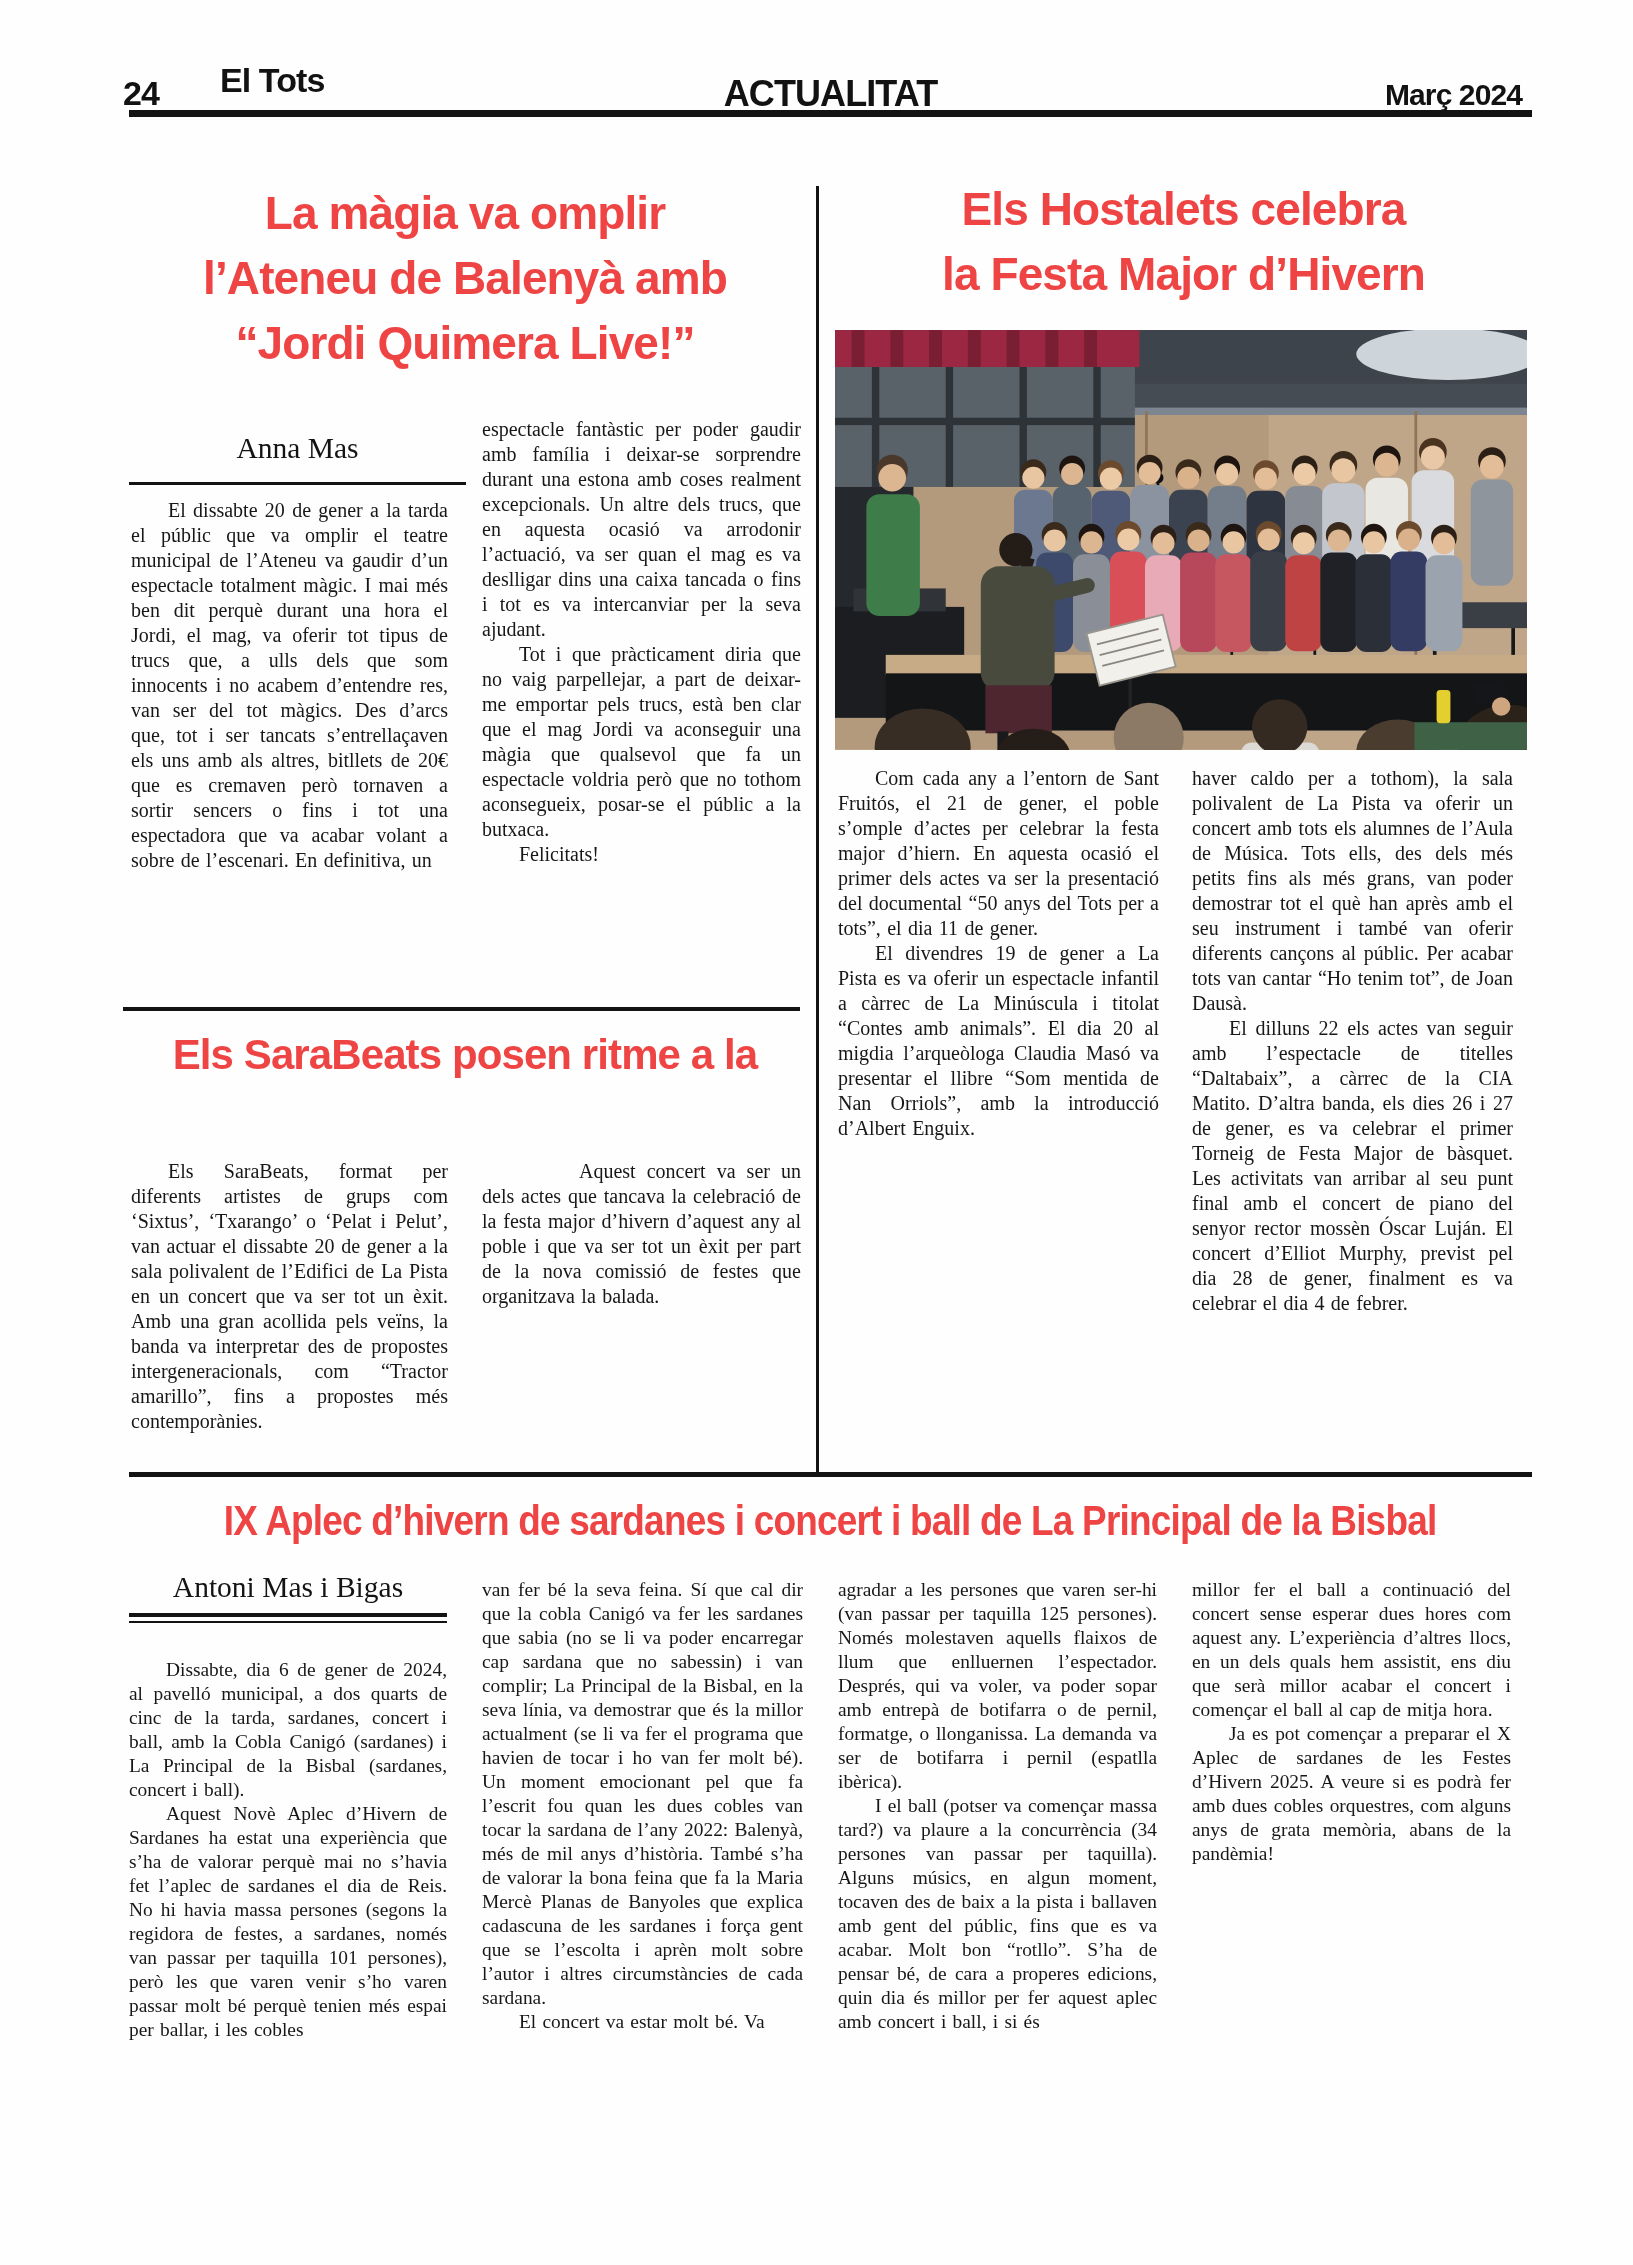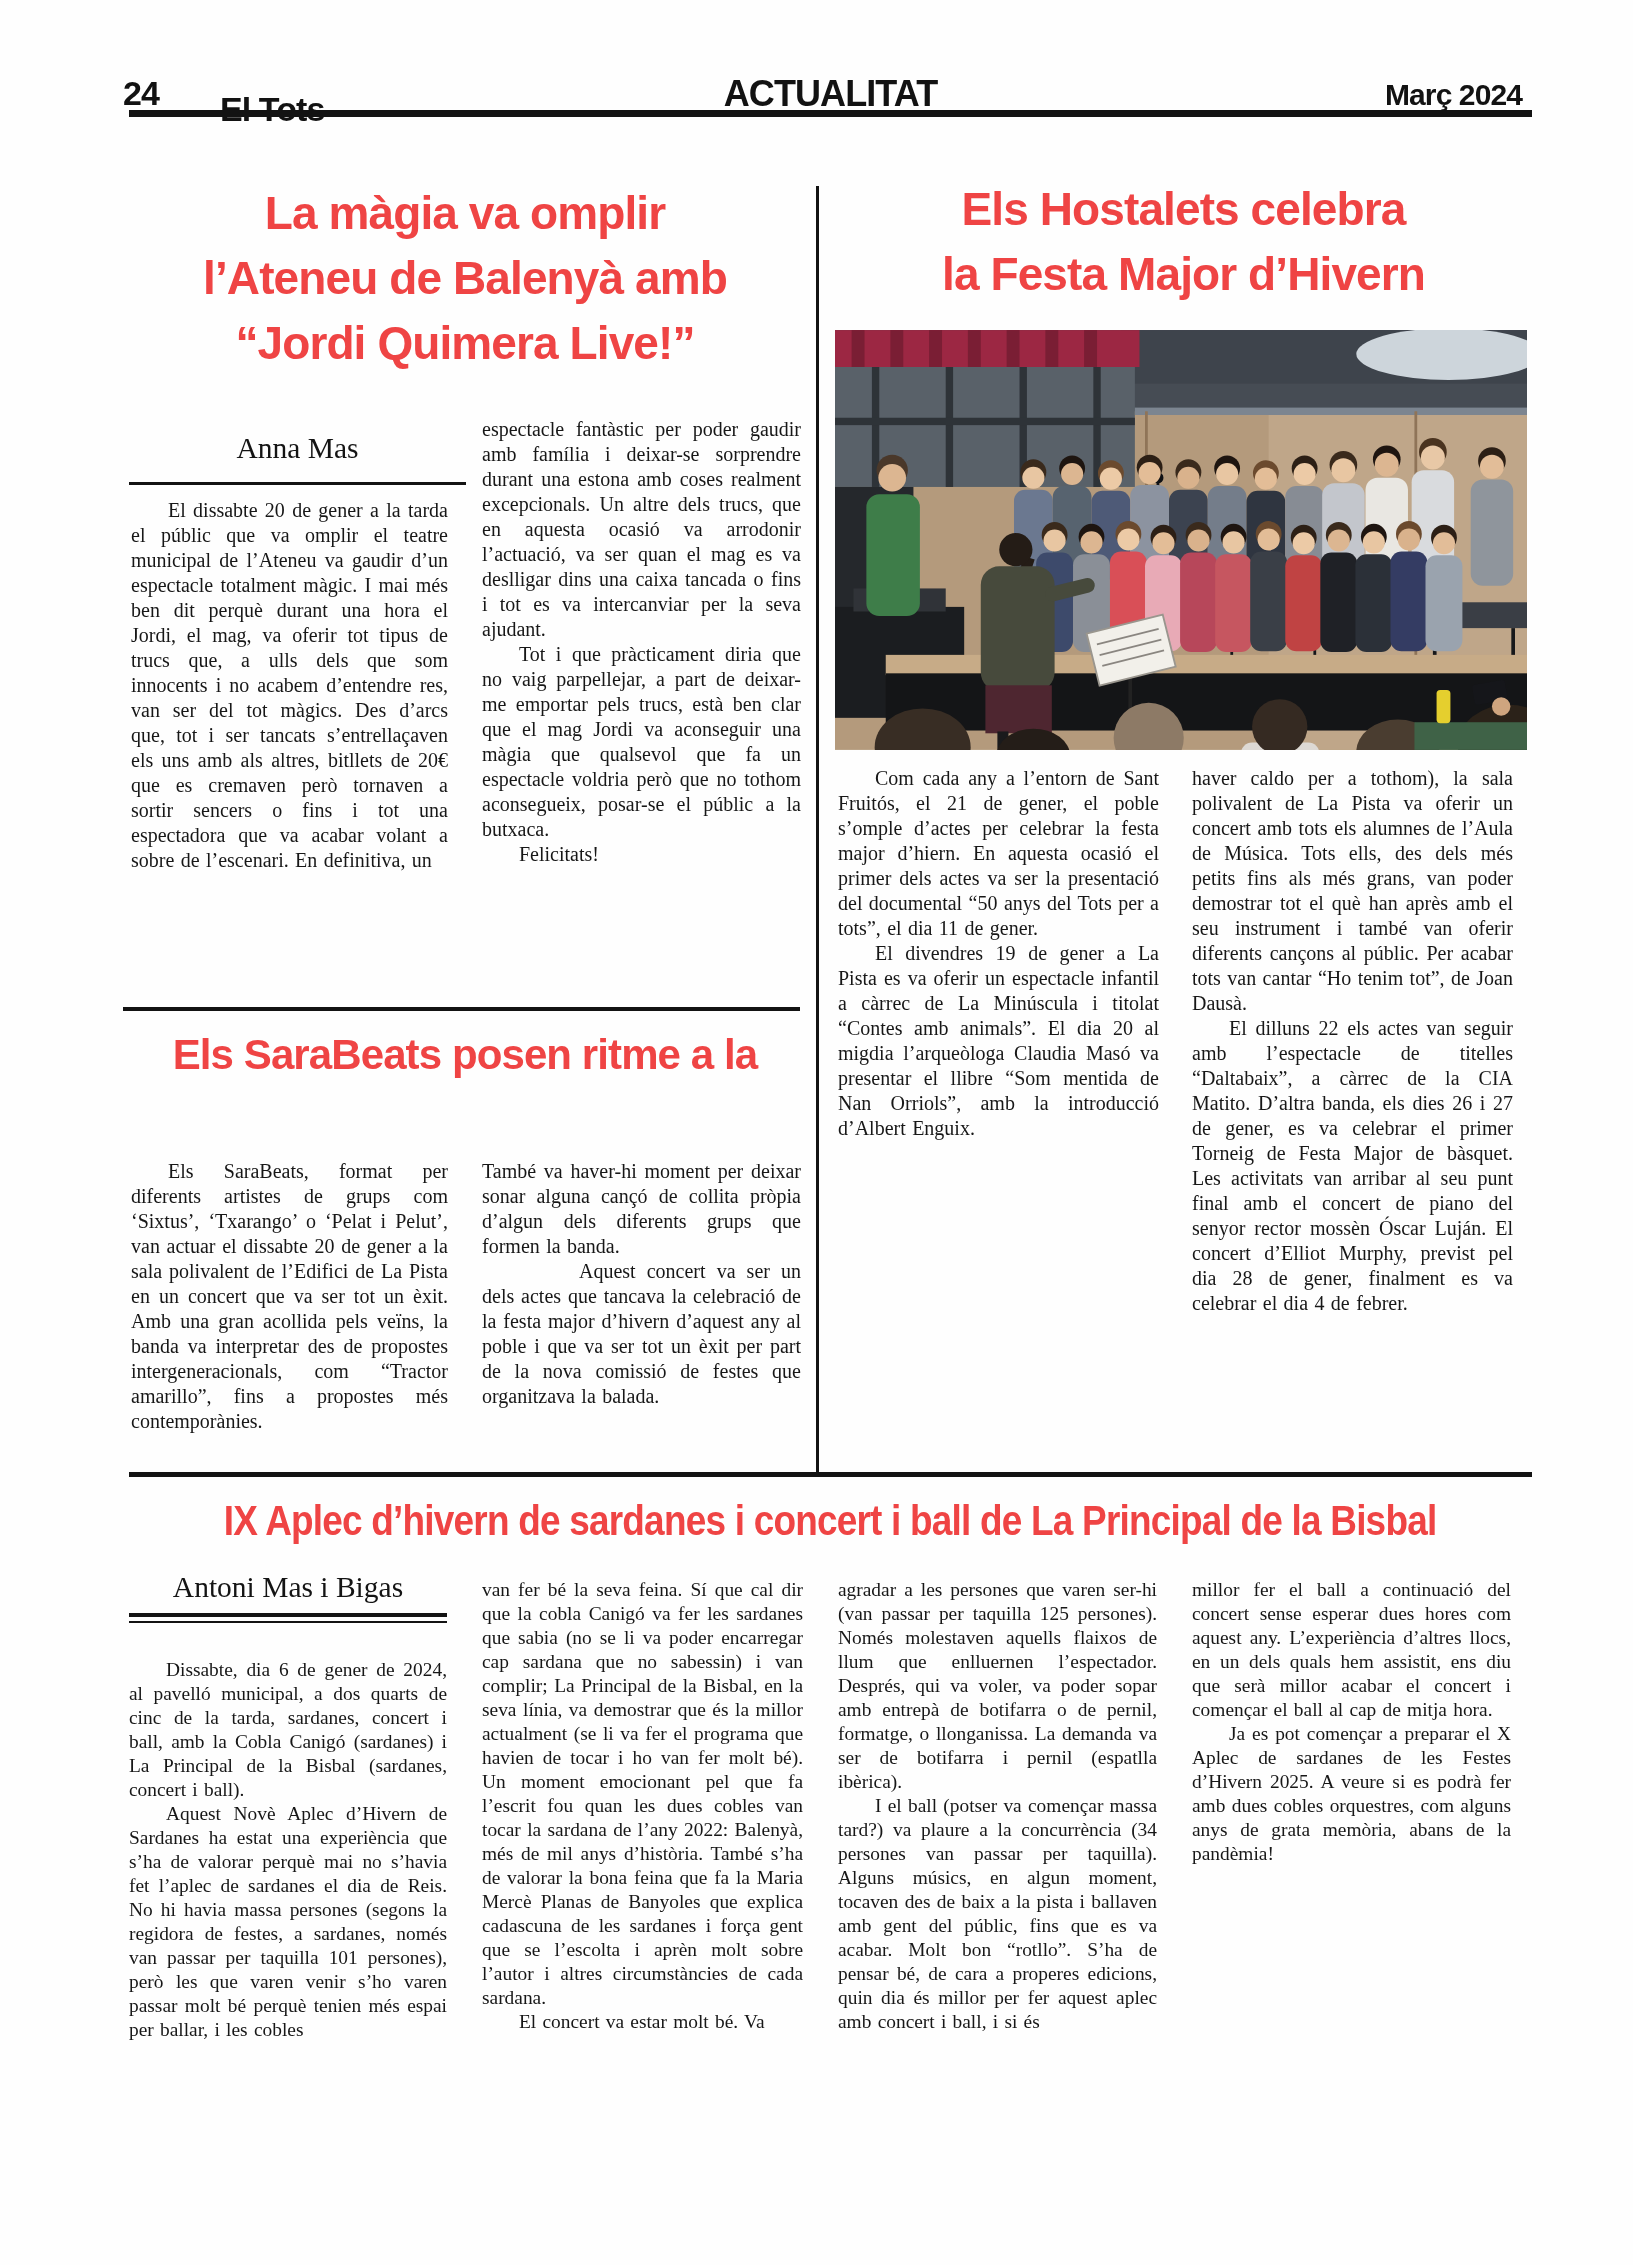--- a/index.html
+++ b/index.html
@@ -18,21 +18,21 @@
   .body-col p.bigindent{text-indent:97px;}
   .byline{font-size:29.5px;color:#141414;}
   .a4-title{white-space:nowrap;}
   .a4-title .squeeze{display:inline-block;transform:scaleX(0.88);transform-origin:50% 50%;}
   .hdr{font-weight:bold;letter-spacing:-0.9px;color:#121212;}
 </style>
 </head>
 <body>
 
 <div class="abs hdr sans" style="left:123px;top:74px;font-size:34px;">24</div>
-<div class="abs hdr sans" style="left:220px;top:90px;font-size:34px;">El Tots</div>
+<div class="abs hdr sans" style="left:220px;top:61px;font-size:34px;">El Tots</div>
 <div class="abs hdr sans" style="left:129px;top:73px;width:1403px;text-align:center;font-size:36px;">ACTUALITAT</div>
 <div class="abs hdr sans" style="top:78px;right:112px;font-size:30px;">Març 2024</div>
 <div class="abs rule" style="left:129px;top:110px;width:1403px;height:6.5px;"></div>
 
 <div class="abs rule" style="left:816px;top:186px;width:2.8px;height:1286px;"></div>
 
 <div class="abs" style="left:0;top:0;width:0;height:0;">
   <div class="abs headline" style="left:129px;top:181px;width:672px;font-size:46px;line-height:65px;">
     <span>La màgia va omplir</span><br>
     <span>l’Ateneu de Balenyà amb</span><br>
@@ -225,21 +225,20 @@
 
 <div class="abs" style="left:0;top:0;width:0;height:0;">
   <div class="abs rule" style="left:123px;top:1007px;width:677px;height:3.7px;"></div>
   <div class="abs headline" style="left:129px;top:1023px;width:672px;font-size:42px;line-height:63px;">
     <span>Els SaraBeats posen ritme a la</span><br>
   </div>
   <div class="abs body-col" style="left:131px;top:1159px;width:317px;">
     <p>Els SaraBeats, format per diferents artistes de grups com ‘Sixtus’, ‘Txarango’ o ‘Pelat i Pelut’, van actuar el dissabte 20 de gener a la sala polivalent de l’Edifici de La Pista en un concert que va ser tot un èxit. Amb una gran acollida pels veïns, la banda va interpretar des de propostes intergeneracionals, com “Tractor amarillo”, fins a propostes més contemporànies.</p>
   </div>
   <div class="abs body-col" style="left:482px;top:1159px;width:319px;">
-    <p class="flush">També va haver-hi moment per deixar sonar alguna cançó de collita pròpia d’algun dels diferents grups que formen la banda.</p>
     <p class="bigindent">Aquest concert va ser un dels actes que tancava la celebració de la festa major d’hivern d’aquest any al poble i que va ser tot un èxit per part de la nova comissió de festes que organitzava la balada.</p>
   </div>
 </div>
 
 <div class="abs" style="left:0;top:0;width:0;height:0;">
   <div class="abs rule" style="left:129px;top:1472px;width:1403px;height:4.6px;"></div>
   <div class="abs headline a4-title" style="left:129px;top:1497px;width:1403px;font-size:42px;">
     <span class="squeeze">IX Aplec d’hivern de sardanes i concert i ball de La Principal de la Bisbal</span>
   </div>
   <div class="abs byline" style="left:129px;top:1571px;width:318px;text-align:center;">Antoni Mas i Bigas</div>

